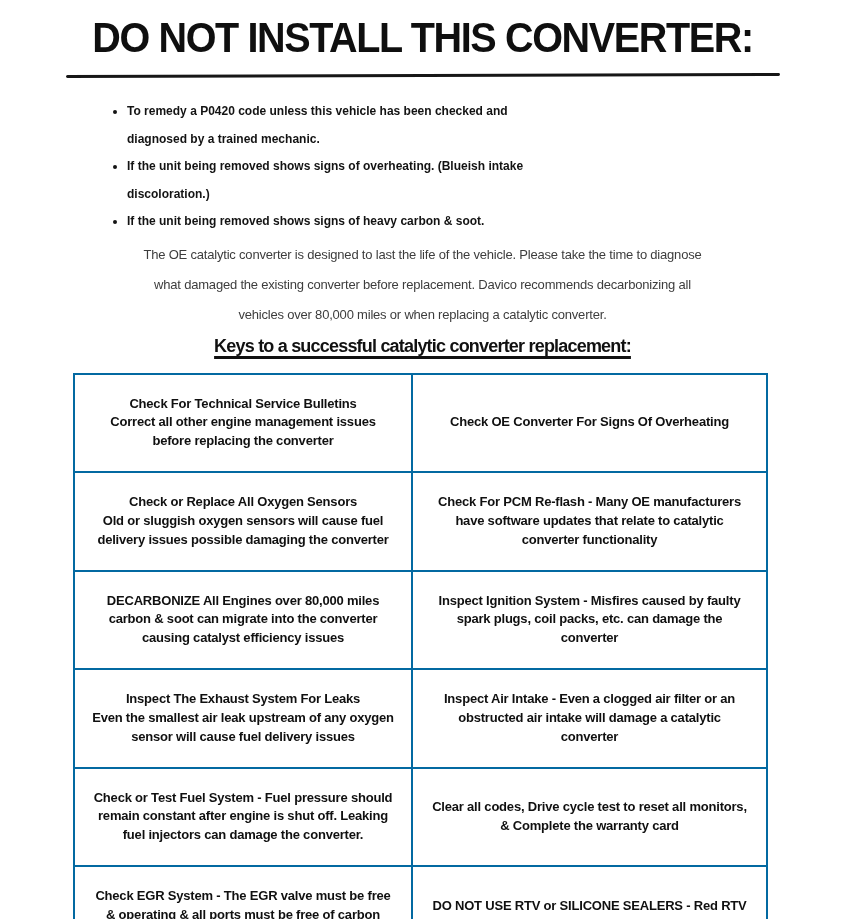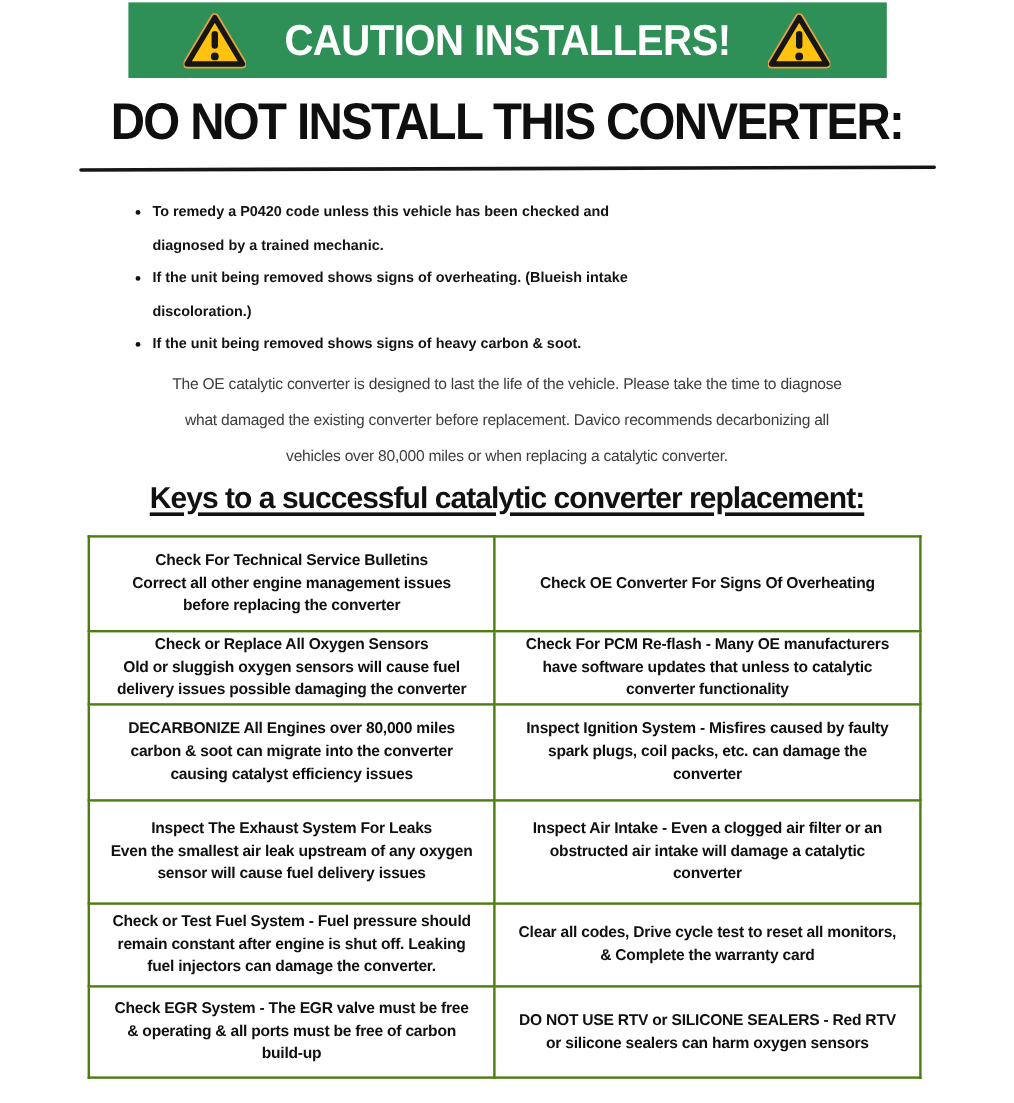--- a/index.html
+++ b/index.html
@@ -40,66 +40,47 @@
   
   .intro {
     margin: 4px 0 0; text-align: center; white-space: pre-line;
     font-size: 13px; line-height: 30px; font-weight: 400; color: #3d3d3d;
     letter-spacing: -0.2px;
   }
 
   
   .keys-heading {
     margin: 6px 0 0; text-align: center; color: #111;
-    font-size: 25px; font-weight: 800; letter-spacing: -0.8px;
+    font-size: 18px; font-weight: 800; letter-spacing: -0.8px;
     text-decoration: underline; text-decoration-thickness: 2.5px; text-underline-offset: 4px;
   }
 
   
   .keys-table {
     border-collapse: collapse; table-layout: fixed;
     width: 695px; margin: 16px 0 0 73px;
   }
   .keys-table td {
-    border: 2px solid #4d7c0f; vertical-align: middle; text-align: center;
+    border: 2px solid #0369a1; vertical-align: middle; text-align: center;
     font-size: 13px; font-weight: 700; line-height: 1.45; color: #101010;
-    padding: 0 16px; white-space: pre-line; letter-spacing: -0.2px;
+    padding: 20px 16px; white-space: pre-line; letter-spacing: -0.2px;
   }
   .keys-table td:first-child { width: 338px; }
   .keys-table tr:nth-child(1) td { height: 79px; }
   .keys-table tr:nth-child(2) td { height: 61px; }
   .keys-table tr:nth-child(3) td { height: 80px; }
   .keys-table tr:nth-child(4) td { height: 86px; }
   .keys-table tr:nth-child(5) td { height: 69px; }
   .keys-table tr:nth-child(6) td { height: 76px; }
 </style>
 </head>
 <body>
 
 <div class="page">
 
-  <header class="banner">
-    <span class="warn-icon">
-      <svg viewBox="0 0 70 62" aria-hidden="true">
-        <polygon points="35,5 66,57 4,57" fill="#FFC20E" stroke="#E8A33D" stroke-width="10" stroke-linejoin="round"></polygon>
-        <polygon points="35,5 66,57 4,57" fill="#FFC20E" stroke="#161616" stroke-width="6" stroke-linejoin="round"></polygon>
-        <rect x="31.4" y="20" width="7.2" height="20" rx="3.6" fill="#161616"></rect>
-        <circle cx="35" cy="48.5" r="4.4" fill="#161616"></circle>
-      </svg>
-    </span>
-    <h1 class="banner-title">CAUTION INSTALLERS!</h1>
-    <span class="warn-icon">
-      <svg viewBox="0 0 70 62" aria-hidden="true">
-        <polygon points="35,5 66,57 4,57" fill="#FFC20E" stroke="#E8A33D" stroke-width="10" stroke-linejoin="round"></polygon>
-        <polygon points="35,5 66,57 4,57" fill="#FFC20E" stroke="#161616" stroke-width="6" stroke-linejoin="round"></polygon>
-        <rect x="31.4" y="20" width="7.2" height="20" rx="3.6" fill="#161616"></rect>
-        <circle cx="35" cy="48.5" r="4.4" fill="#161616"></circle>
-      </svg>
-    </span>
-  </header>
 
   <h2 class="main-heading">DO NOT INSTALL THIS CONVERTER:</h2>
 
   <div class="rule"></div>
 
   <ul class="warning-list">
     <li>To remedy a P0420 code unless this vehicle has been checked and
 diagnosed by a trained mechanic.</li>
     <li>If the unit being removed shows signs of overheating. (Blueish intake
 discoloration.)</li>
@@ -115,21 +96,21 @@
   <table class="keys-table">
     <tbody>
       <tr>
         <td>Check For Technical Service Bulletins
 Correct all other engine management issues before replacing the converter</td>
         <td>Check OE Converter For Signs Of Overheating</td>
       </tr>
       <tr>
         <td>Check or Replace All Oxygen Sensors
 Old or sluggish oxygen sensors will cause fuel delivery issues possible damaging the converter</td>
-        <td>Check For PCM Re-flash - Many OE manufacturers have software updates that unless to catalytic converter functionality</td>
+        <td>Check For PCM Re-flash - Many OE manufacturers have software updates that relate to catalytic converter functionality</td>
       </tr>
       <tr>
         <td>DECARBONIZE All Engines over 80,000 miles carbon &amp; soot can migrate into the converter causing catalyst efficiency issues</td>
         <td>Inspect Ignition System - Misfires caused by faulty spark plugs, coil packs, etc. can damage the converter</td>
       </tr>
       <tr>
         <td>Inspect The Exhaust System For Leaks
 Even the smallest air leak upstream of any oxygen sensor will cause fuel delivery issues</td>
         <td>Inspect Air Intake - Even a clogged air filter or an obstructed air intake will damage a catalytic converter</td>
       </tr>

